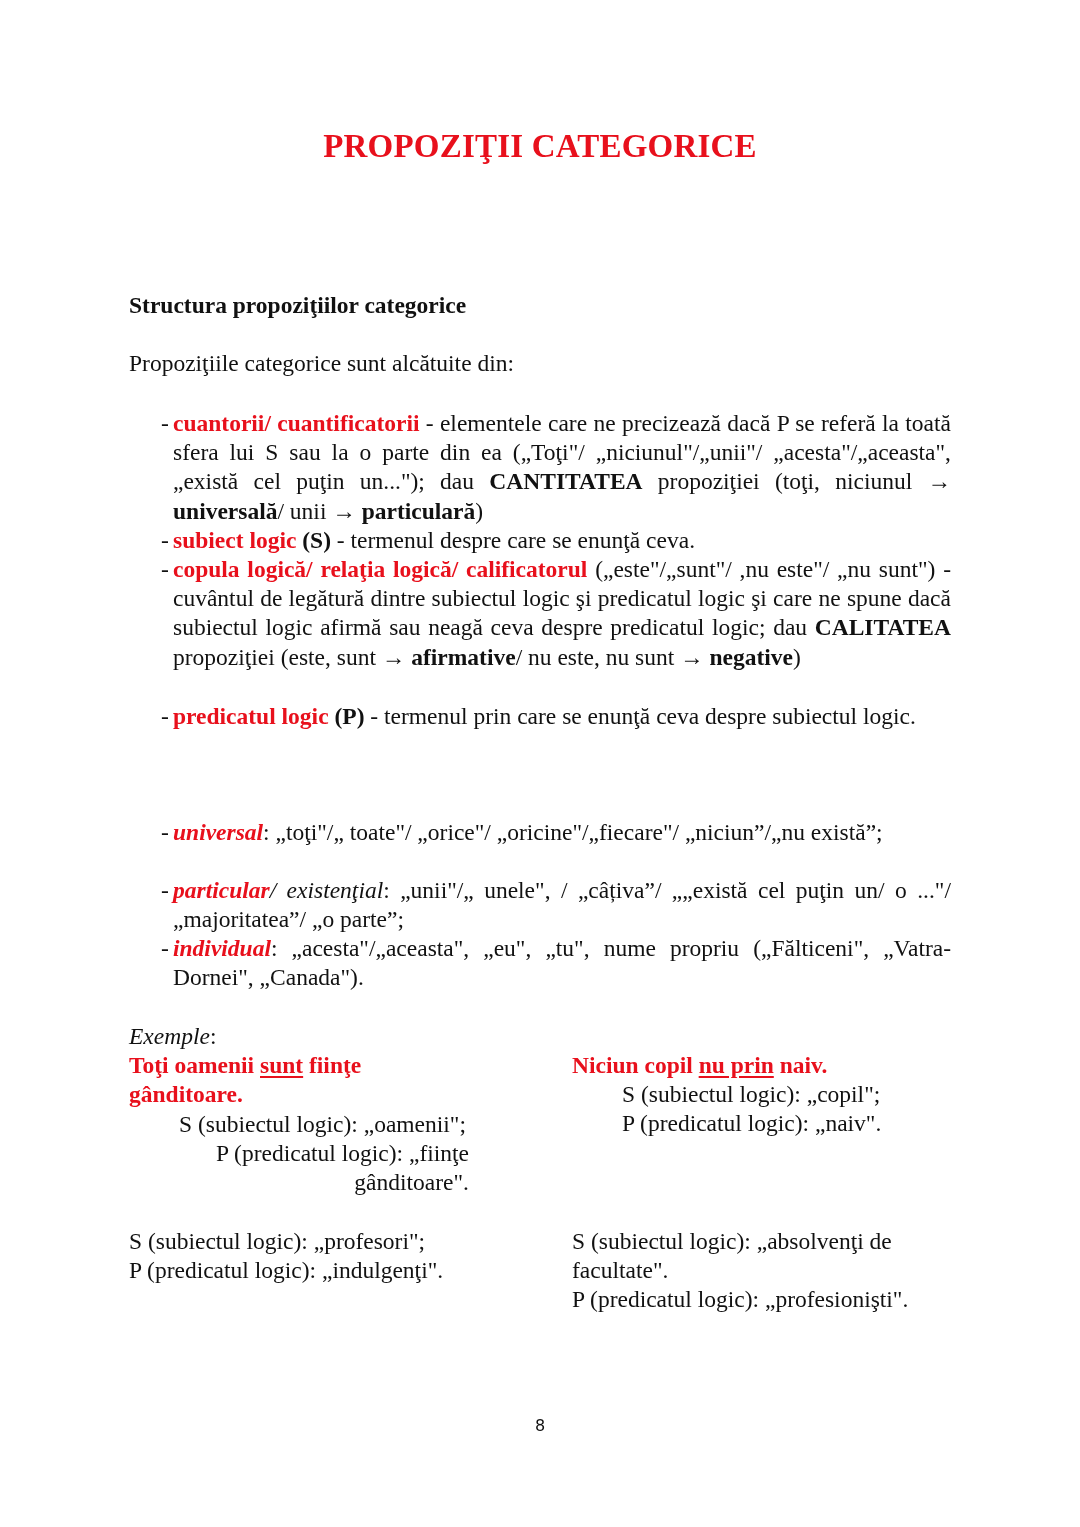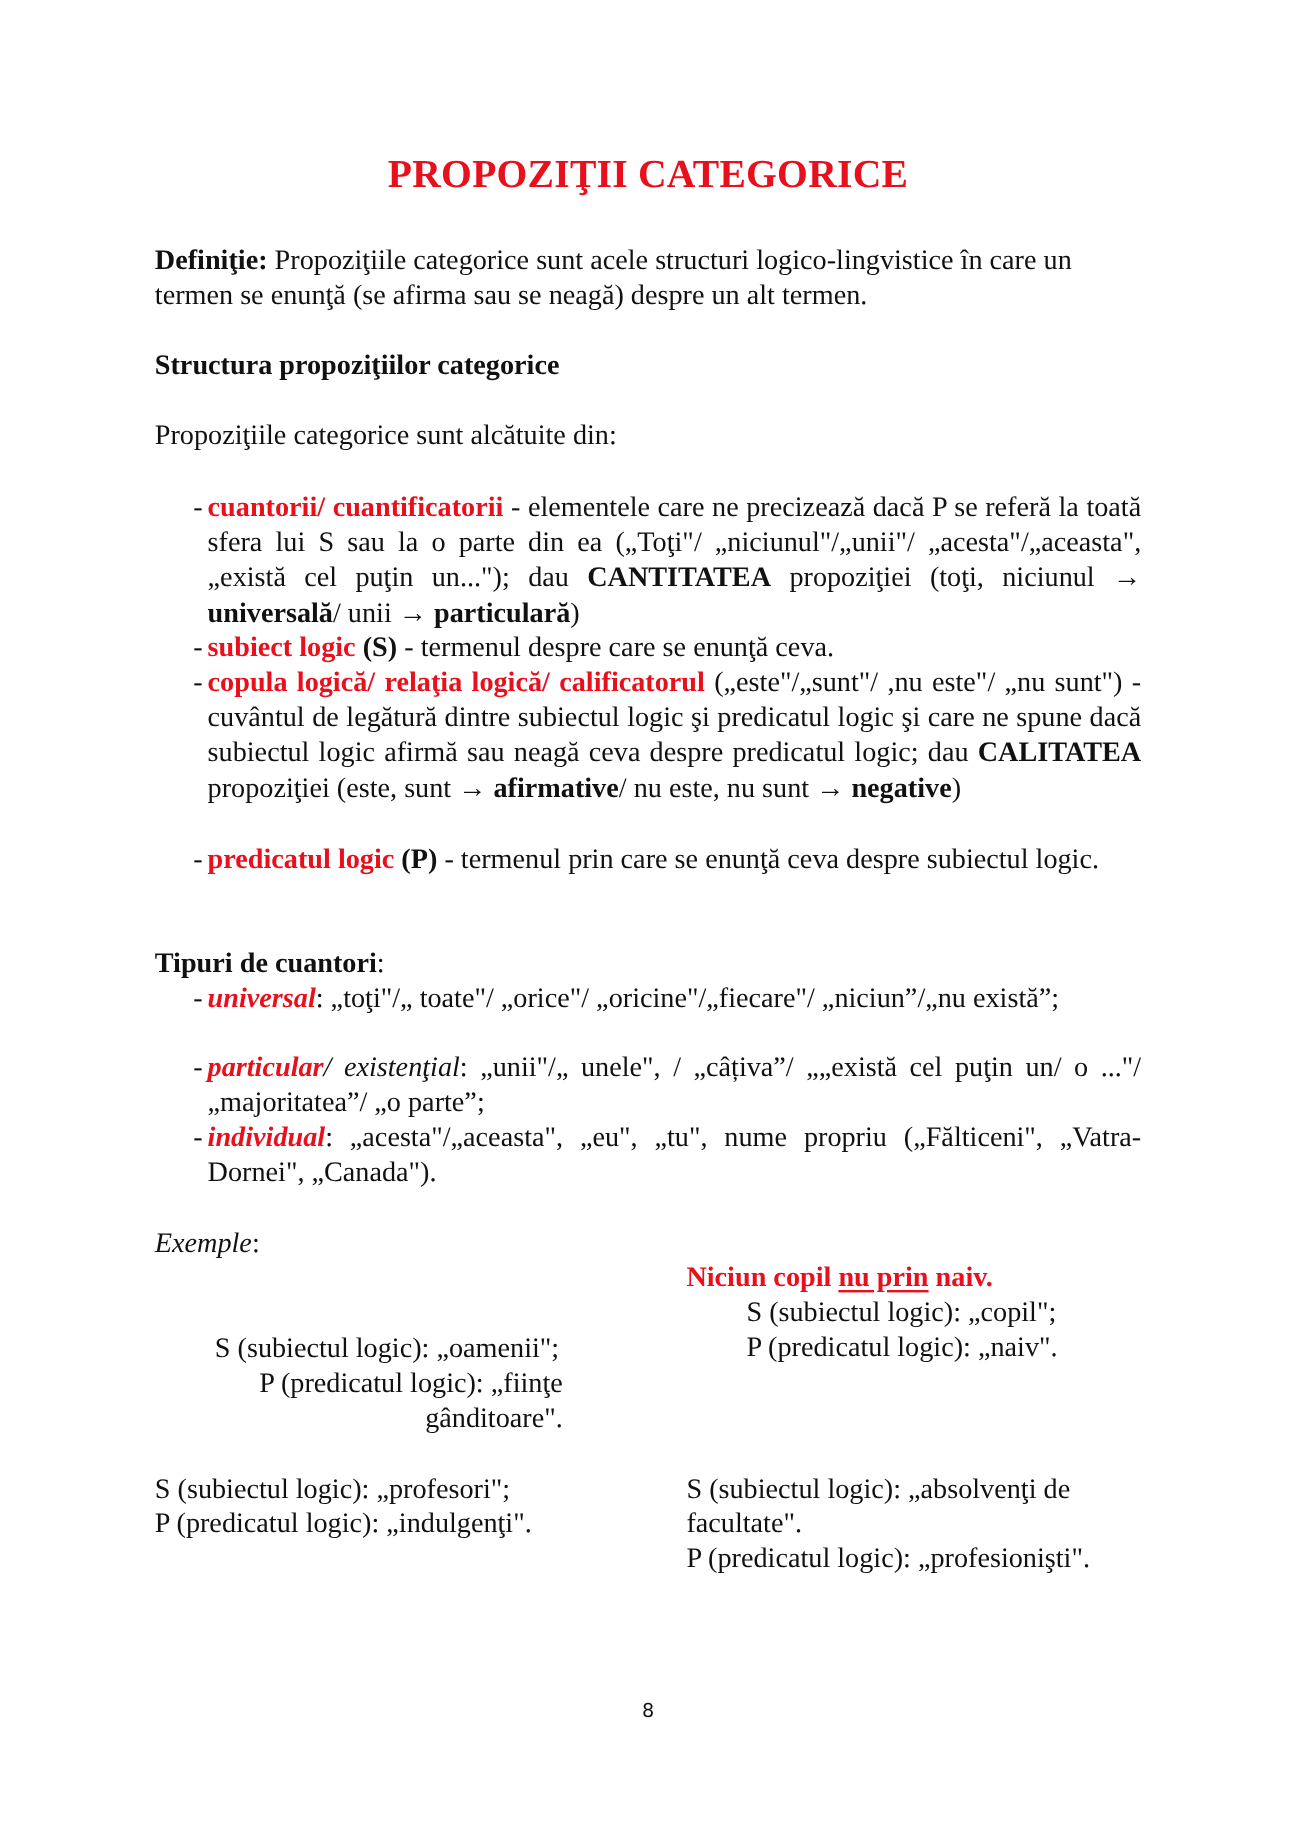--- a/index.html
+++ b/index.html
@@ -79,23 +79,20 @@
       color: #111;
     }
   </style>
 </head>
 <body>
 
 <div class="page">
 
   <div class="title">PROPOZIŢII CATEGORICE</div>
 
-  <div class="text" style="top:203px;">
-    <span class="b">Definiţie:</span><span> Propoziţiile categorice sunt acele structuri logico-lingvistice în care un termen se enunţă (se afirma sau se neagă) despre un alt termen.</span>
-  </div>
 
   <div class="text b" style="top:291px;">Structura propoziţiilor categorice</div>
 
   <div class="text" style="top:349px;">Propoziţiile categorice sunt alcătuite din:</div>
 
   <div class="list-item" style="top:409px;">
     <span class="dash">-</span>
     <div class="body">
       <span class="red b">cuantorii/ cuantificatorii</span><span> - elementele care ne precizează dacă P se referă la toată sfera lui S sau la o parte din ea („Toţi"/ „niciunul"/„unii"/ „acesta"/„aceasta", „există cel puţin un..."); dau </span><span class="b">CANTITATEA</span><span> propoziţiei (toţi, niciunul → </span><span class="b">universală</span><span>/ unii → </span><span class="b">particulară</span><span>)</span>
     </div>
@@ -115,23 +112,20 @@
     </div>
   </div>
 
   <div class="list-item" style="top:702px;">
     <span class="dash">-</span>
     <div class="body">
       <span class="red b">predicatul logic</span><span class="b"> (P)</span><span> - termenul prin care se enunţă ceva despre subiectul logic.</span>
     </div>
   </div>
 
-  <div class="text" style="top:789px;">
-    <span class="b">Tipuri de cuantori</span><span>:</span>
-  </div>
 
   <div class="list-item" style="top:818px;">
     <span class="dash">-</span>
     <div class="body">
       <span class="red b i">universal</span><span class="i"></span><span>: „toţi"/„ toate"/ „orice"/ „oricine"/„fiecare"/ „niciun”/„nu există”;</span>
     </div>
   </div>
 
   <div class="list-item" style="top:876px;">
     <span class="dash">-</span>
@@ -144,20 +138,23 @@
     <span class="dash">-</span>
     <div class="body">
       <span class="red b i">individual</span><span class="i"></span><span>: „acesta"/„aceasta", „eu", „tu", nume propriu („Fălticeni", „Vatra-Dornei", „Canada").</span>
     </div>
   </div>
 
   <div class="text" style="top:1022px;">
     <span class="i">Exemple</span><span>:</span>
   </div>
 
+  <div class="col" style="top:1051px; left:129px; width:300px;">
+    <div class="red b"><span>Toţi oamenii </span><span class="u">sunt</span><span> fiinţe gânditoare.</span></div>
+  </div>
   <div class="col" style="top:1110px; left:129px; width:380px;">
     <div class="indent">S (subiectul logic): „oamenii";</div>
     <div style="text-indent:50px; width:340px;text-align:right;">P (predicatul logic): „fiinţe gânditoare".</div>
   </div>
 
   <div class="col" style="top:1051px; left:572px; width:380px;">
     <div class="red b"><span>Niciun copil </span><span class="u">nu prin</span><span> naiv.</span></div>
     <div class="indent">S (subiectul logic): „copil";</div>
     <div class="indent">P (predicatul logic): „naiv".</div>
   </div>

